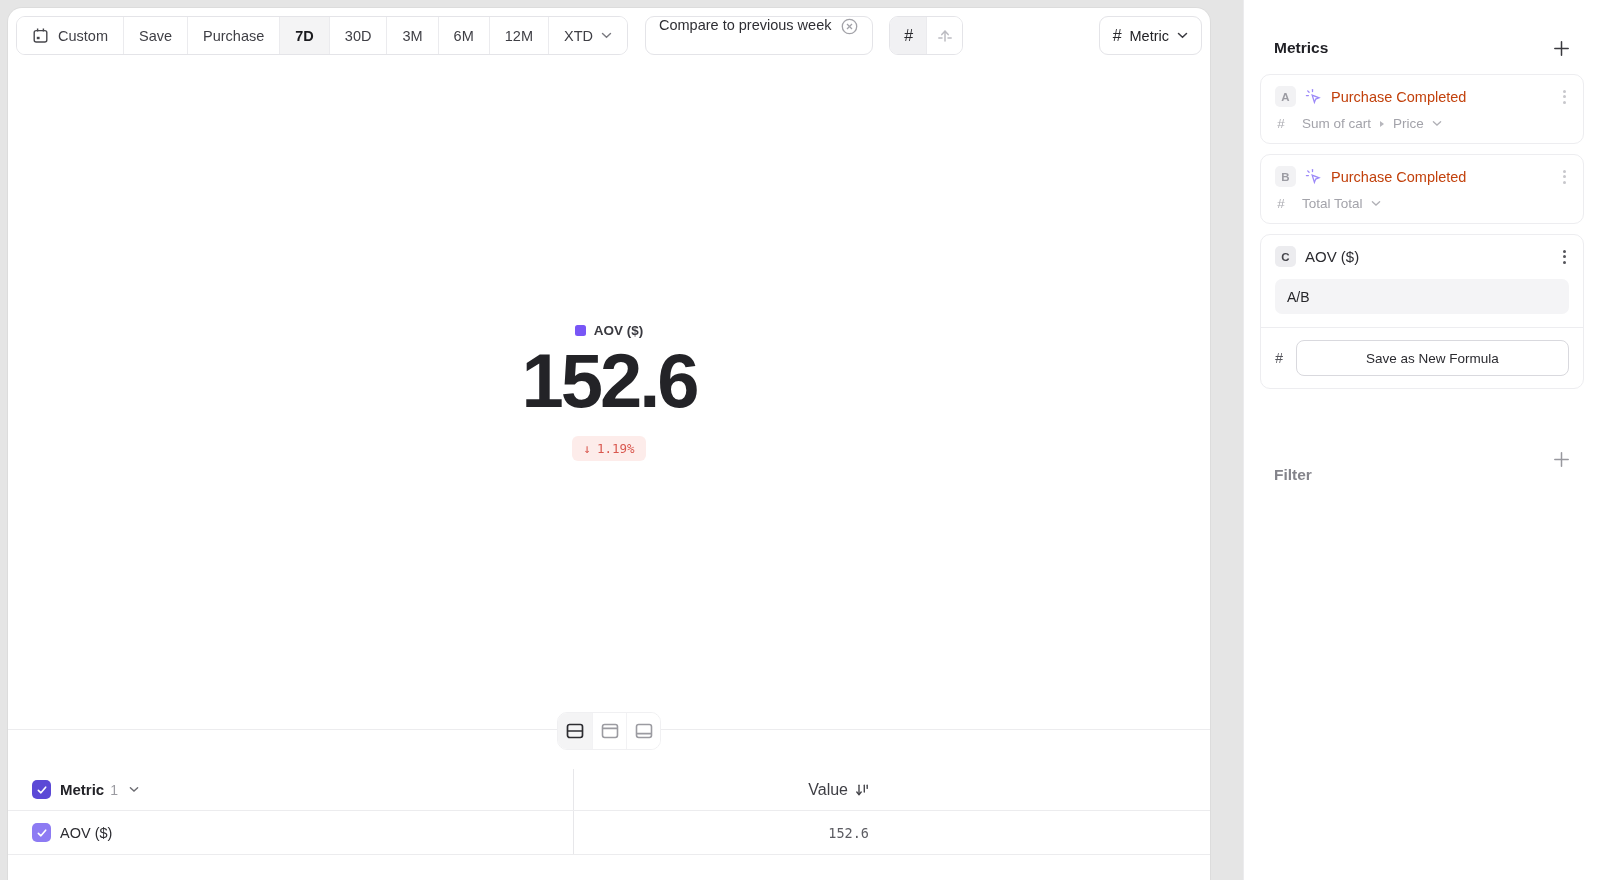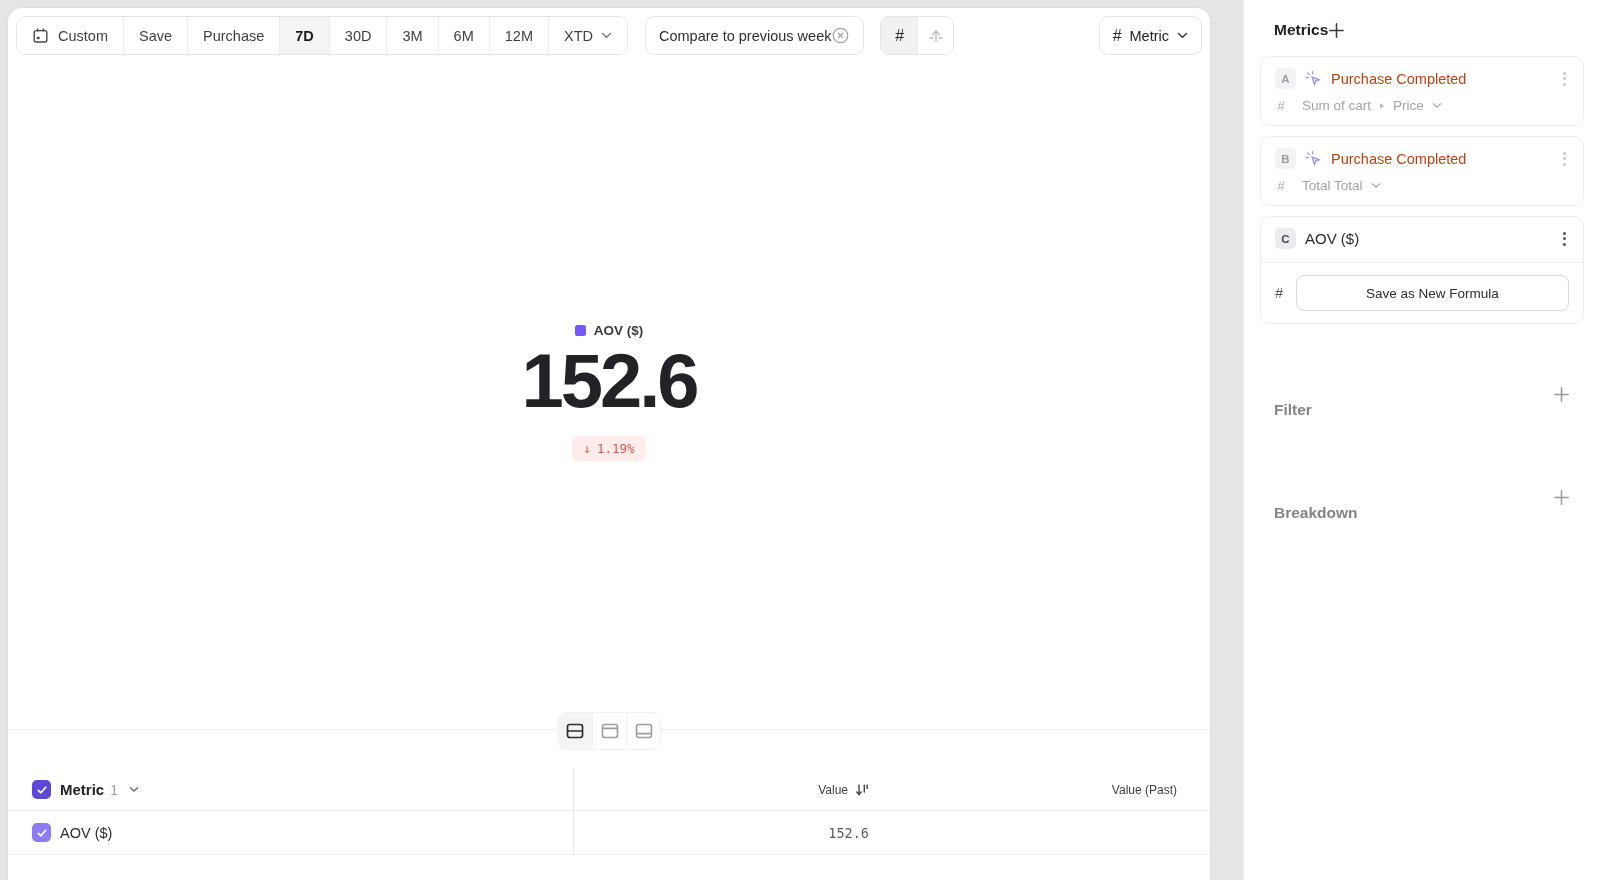--- a/index.html
+++ b/index.html
@@ -15,22 +15,22 @@
 
   
   .toolbar { position:absolute; top:8px; left:8px; right:8px; display:flex; align-items:center; }
   .btn-border { background:#fff; border:1px solid #e4e4e8; border-radius:9px; }
   .seg-group { display:inline-flex; align-items:stretch; height:39px; overflow:hidden; }
   .seg { display:flex; align-items:center; padding:0 15px; font-size:14.5px; color:#3f3f45;
     border-left:1px solid #ebebee; cursor:pointer; background:#fff; white-space:nowrap; }
   .seg:first-child { border-left:none; }
   .seg.selected { background:#f4f4f5; color:#1b1b1f; font-weight:700; }
   .seg .cal { margin-right:9px; display:flex; }
-  .chip { display:inline-flex; align-items:center; height:39px; padding:0 13px; margin-left:17px;
-    font-size:14.5px; color:#2e2e33; cursor:pointer; }
+  .chip { display:inline-flex; align-items:flex-start; height:39px; padding:0 13px; margin-left:17px;
+    font-size:14.5px; color:#2e2e33; gap:9px; cursor:pointer; }
   .mini-seg { display:inline-flex; height:39px; margin-left:16px; overflow:hidden; }
   .mini-seg .cell { width:36px; display:flex; align-items:center; justify-content:center;
     border-left:1px solid #ebebee; cursor:pointer; background:#fff; }
   .mini-seg .cell:first-child { border-left:none; }
   .mini-seg .cell.selected { background:#f1f1f3; }
   .hash { font-style:italic; font-weight:500; font-size:16px; color:#2a2a2e; }
   .metric-btn { display:inline-flex; align-items:center; height:39px; padding:0 13px; gap:8px;
     margin-left:auto; cursor:pointer; font-size:14.5px; font-weight:500; color:#222226; }
 
   
@@ -54,34 +54,34 @@
   
   .data-table { position:absolute; top:761px; left:0; right:0; }
   .t-row { display:grid; grid-template-columns:1fr 296px 341px; align-items:center; }
   .t-head { height:41px; }
   .t-body-row { height:45px; border-top:1px solid #ececee; border-bottom:1px solid #ececee; }
   .cell-metric { display:flex; align-items:center; gap:9px; padding-left:24px; }
   .cell-num { display:flex; align-items:center; justify-content:flex-end; height:100%;
     padding-right:0; }
   .cell-past { padding-right:33px; }
   .vline { border-left:1px solid #e7e7ea; }
-  .th-label { font-size:12px; color:#3e3e44; }
+  .th-label { font-size:16px; color:#3e3e44; }
   .mono-val { font-family:"DejaVu Sans Mono", monospace; font-size:13.5px; color:#5c5c62; }
   .checkbox { width:19px; height:19px; border-radius:5px; display:flex; align-items:center;
     justify-content:center; cursor:pointer; }
   .cb-dark { background:#5b49d6; }
   .cb-light { background:#8d7bf3; }
   .metric-word { font-size:15px; font-weight:700; color:#232328; }
   .metric-index { font-size:14px; color:#9b9ba1; }
   .row-name { font-size:14.5px; color:#2c2c31; }
 
   
   .sidebar { width:357px; background:#fff; border-left:1px solid #ececee; padding:0 16px; }
-  .side-header { display:flex; align-items:center; 
-    padding:21px 14px 17px; }
+  .side-header { display:flex; align-items:center; justify-content:space-between;
+    padding:21px 14px 17px;margin-top:18px; }
   .side-title { font-size:15.5px; font-weight:700; color:#1f1f24; }
   .side-title.muted { color:#84848b;margin-top:32px; }
   .plus-btn { display:flex; cursor:pointer; }
   .metric-card { border:1px solid #ededf0; border-radius:10px; background:#fff;
     padding:11px 14px 12px; margin-bottom:10px; }
   .mc-row1 { display:flex; align-items:center; gap:9px; }
   .badge { width:21px; height:21px; border-radius:5px; display:flex; align-items:center;
     justify-content:center; font-size:11.5px; font-weight:700; }
   .badge.muted { background:#f2f2f4; color:#9c9ca3; }
   .badge.dark { background:#ececef; color:#45454b; }
@@ -253,23 +253,20 @@
             <span class="th-label">Value</span>
             <span style="display:flex;margin-left:7px;">
               <svg width="14" height="14" viewBox="0 0 14 14" fill="none" stroke="#45454b" stroke-width="1.4" stroke-linecap="round">
                 <line x1="4" y1="2.2" x2="4" y2="11.2"></line>
                   <polyline points="1.8,9 4,11.6 6.2,9"></polyline>
                 <line x1="9.3" y1="2.2" x2="9.3" y2="9"></line>
                   <line x1="12.2" y1="2.2" x2="12.2" y2="5.4"></line>
               </svg>
             </span>
           </div>
-          <div class="cell-num cell-past">
-            <span class="th-label">Value (Past)</span>
-          </div>
         </div>
 
         <div class="t-row t-body-row">
           <div class="cell-metric">
             <span class="checkbox cb-light">
               <svg width="12" height="12" viewBox="0 0 18 18" fill="none" stroke="#fff" stroke-width="2.4" stroke-linecap="round" stroke-linejoin="round">
                   <polyline points="3.5,9.5 7.4,13.2 14.5,4.8"></polyline>
                 </svg>
             </span>
             <span class="row-name">AOV ($)</span>
@@ -361,42 +358,36 @@
     <div class="metric-card">
       <div class="mc-row1">
         <span class="badge dark">C</span>
         <span class="mc-name dark">AOV ($)</span>
         <span class="kebab dark">
             <i></i>
             <i></i>
             <i></i>
           </span>
       </div>
+      <div class="formula-box">
+        <span>A/B</span>
+      </div>
       <div class="card-divider"></div>
       <div class="mc-row3">
         <span class="hash3">#</span>
         <button class="save-formula-btn">
           <span>Save as New Formula</span>
         </button>
       </div>
     </div>
 
     <div class="side-section sec-filter">
       <span class="side-title muted">Filter</span>
       <span class="plus-btn">
         <svg width="17" height="17" viewBox="0 0 17 17" fill="none" stroke="#98989e" stroke-width="1.5" stroke-linecap="round">
             <line x1="8.5" y1="1.8" x2="8.5" y2="15.2"></line>
             <line x1="1.8" y1="8.5" x2="15.2" y2="8.5"></line>
           </svg>
       </span>
     </div>
 
-    <div class="side-section sec-breakdown">
-      <span class="side-title muted">Breakdown</span>
-      <span class="plus-btn">
-        <svg width="17" height="17" viewBox="0 0 17 17" fill="none" stroke="#98989e" stroke-width="1.5" stroke-linecap="round">
-            <line x1="8.5" y1="1.8" x2="8.5" y2="15.2"></line>
-            <line x1="1.8" y1="8.5" x2="15.2" y2="8.5"></line>
-          </svg>
-      </span>
-    </div>
   </div>
 </div>
 
 </body></html>

